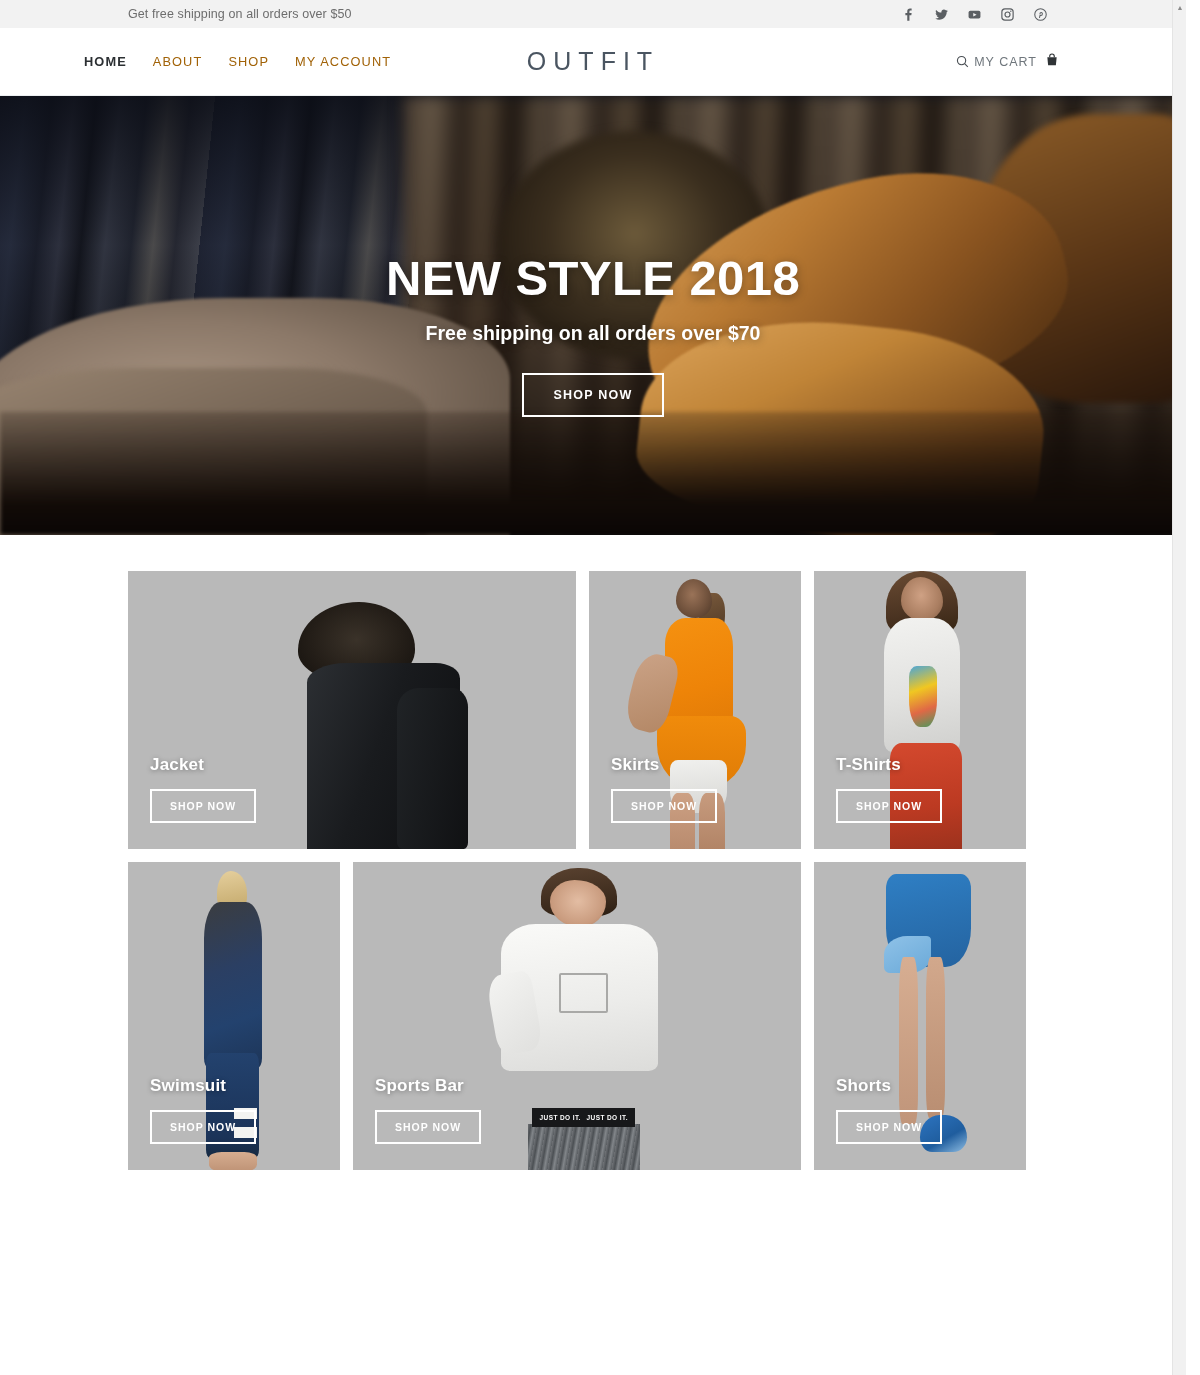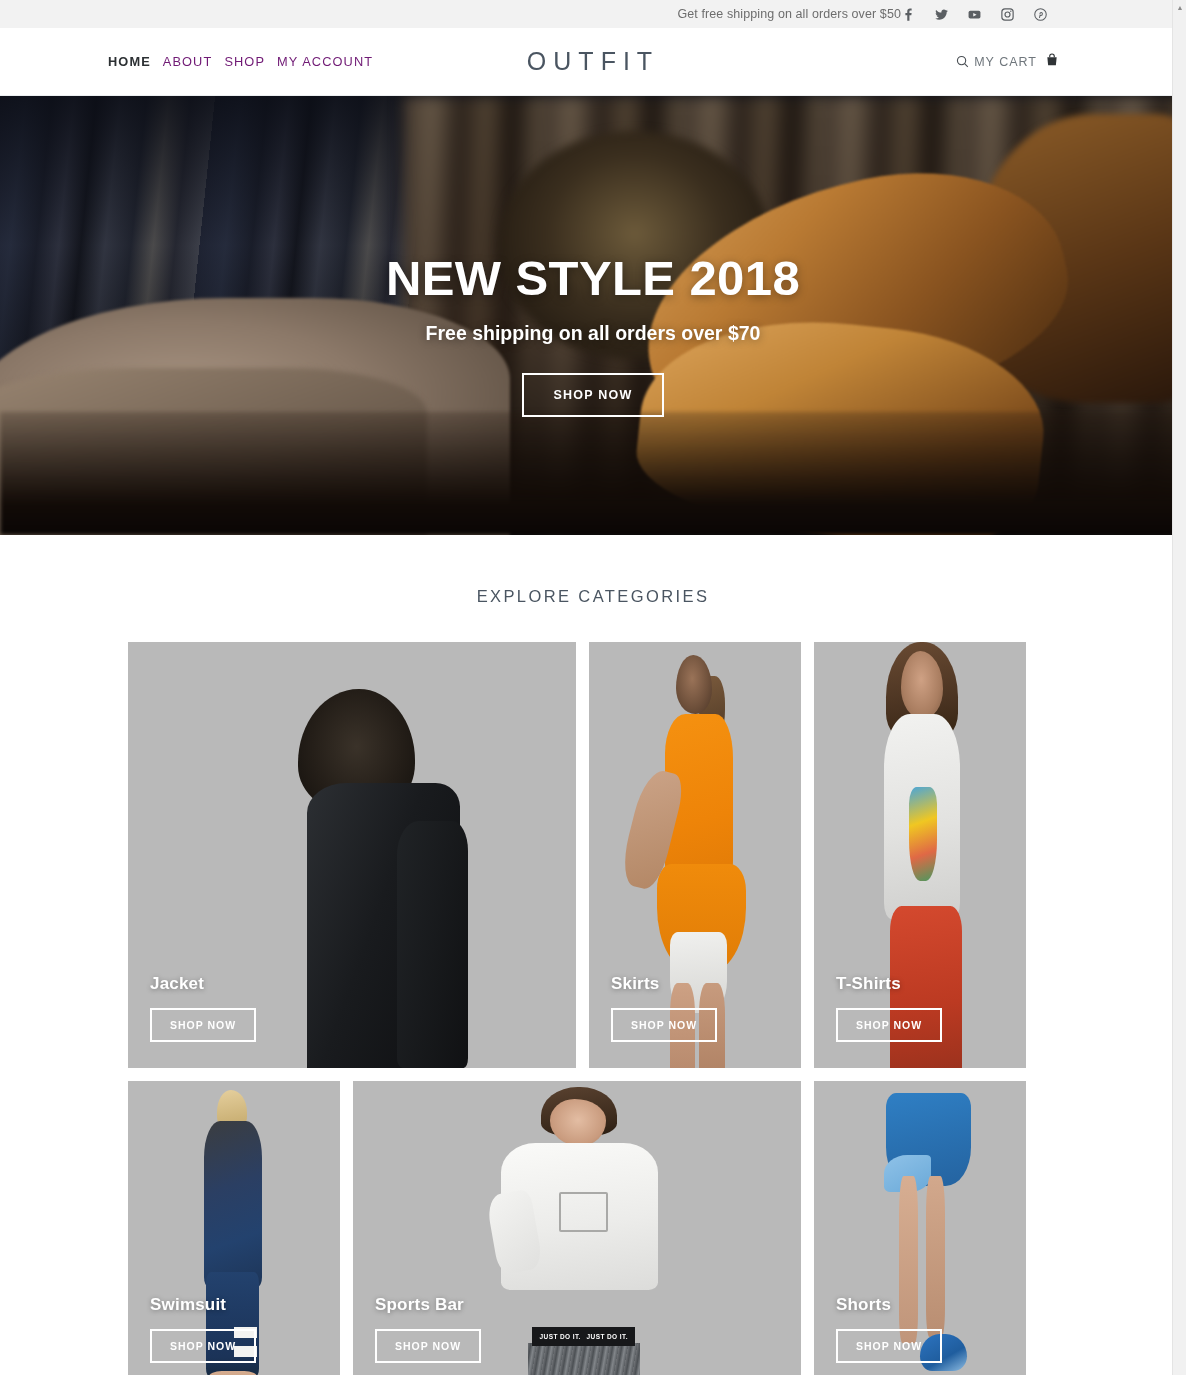--- a/index.html
+++ b/index.html
@@ -7,37 +7,37 @@
     width: 1200px; height: 1375px;
     font-family: "Liberation Sans", sans-serif;
     background: #ffffff;
     overflow: hidden;
   }
   .page { width: 1186px; height: 1375px; position: relative; background:#fff; }
 
   
   .topbar {
     height: 28px; background: #f2f2f2;
-    display: flex; align-items: center; justify-content: flex-end;
+    display: flex; align-items: center; justify-content: space-between;
     padding: 0 26px 0 128px;
   }
   .topbar-text { font-size: 12.5px; color: #6d6d6d; letter-spacing: .1px; }
   .social { display: flex; align-items: center; gap: 18px; padding-right: 112px; }
   .social-ico { width: 15px; height: 15px; display: flex; align-items: center; justify-content: center; color: #5b5f63; cursor: pointer; }
   .social-ico svg { display: block; }
 
   
   .nav {
     height: 68px; background: #fff; position: relative;
     display: flex; align-items: center;
     border-bottom: 1px solid #eceff1;
   }
-  .nav-links { display: flex; align-items: center; gap: 12px; padding-left: 108px; }
+  .nav-links { display: flex; align-items: center; gap: 26px; padding-left: 84px; }
   .nav-link {
-    font-size: 12.8px; letter-spacing: 1.1px; color: #701a75; text-decoration: none;
+    font-size: 12.8px; letter-spacing: 1.1px; color: #a16207; text-decoration: none;
     text-transform: uppercase; cursor: pointer;
   }
   .nav-link.active { color: #2c3033; font-weight: bold; }
   .logo {
     position: absolute; left: 0; right: 0; text-align: center;
     font-size: 25px; letter-spacing: 7px; color: #4a5561; font-weight: 300;
     pointer-events: none;
   }
   .nav-right {
     margin-left: auto; display: flex; align-items: center; gap: 4px;
@@ -138,21 +138,21 @@
   
   .section-title {
     text-align: center; font-size: 16.5px; letter-spacing: 2.4px;
     color: #4a5561; font-weight: normal; padding-top: 52px; padding-bottom: 0;
   }
   .grid-wrap { padding: 36px 0 0 128px; }
   .row { display: flex; gap: 13px; margin-bottom: 13px; }
   .card { position: relative; overflow: hidden; background: #b8b8b8; cursor: pointer; }
   .card.wide { width: 448px; }
   .card.narrow { width: 212px; }
-  .card.r1 { height: 426px; }
+  .card.r1 { height: 278px; }
   .card.r2 { height: 308px; }
   .card-photo { position: absolute; inset: 0; background: #b9b9b9; }
   .card-overlay { position: absolute; left: 22px; bottom: 26px; z-index: 4; }
   .card-label {
     color: #fff; font-size: 17px; font-weight: bold; letter-spacing: .2px;
     text-shadow: 0 1px 5px rgba(0,0,0,.35); margin-bottom: 14px;
   }
   .card-btn {
     border: 2px solid #fff; background: transparent; color: #fff;
     font-size: 10.5px; letter-spacing: 1px; font-weight: bold;
@@ -293,21 +293,20 @@
       <div class="ph l-wool2"></div>
       <div class="hero-layer l-floor"></div>
     </div>
     <div class="hero-inner">
       <div class="hero-title">NEW STYLE 2018</div>
       <div class="hero-sub">Free shipping on all orders over $70</div>
       <button class="hero-btn">SHOP NOW</button>
     </div>
   </div>
 
-  <h2 class="section-title">EXPLORE CATEGORIES</h2>
 
   <div class="grid-wrap">
 
     <div class="row">
 
       <div class="card wide r1">
         <div class="card-photo">
           <div class="ph j-hair"></div>
           <div class="ph j-body"></div>
           <div class="ph j-arm"></div>

